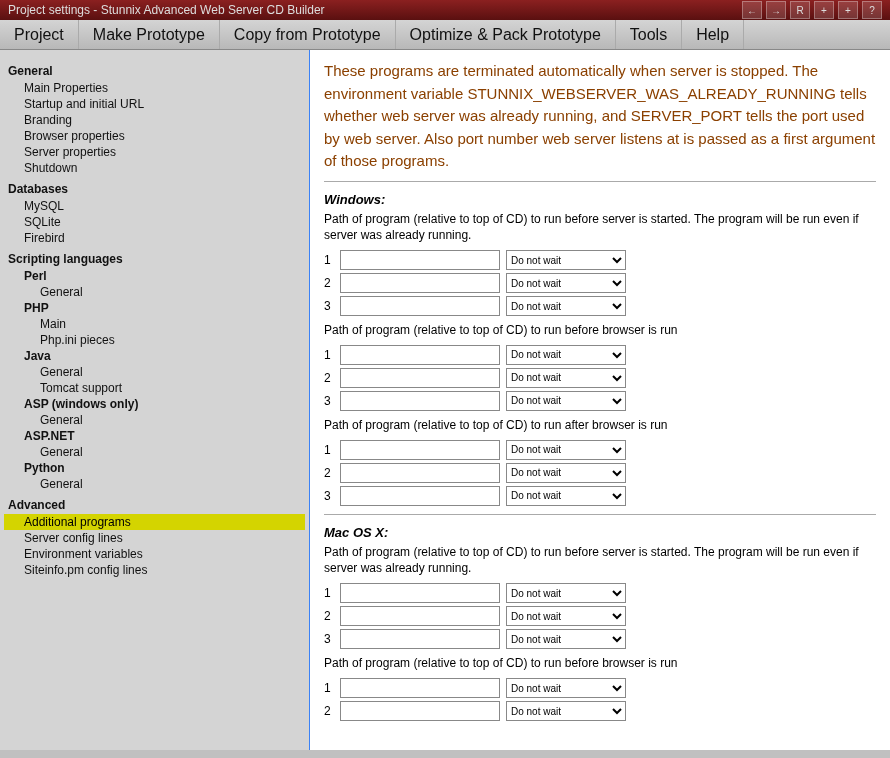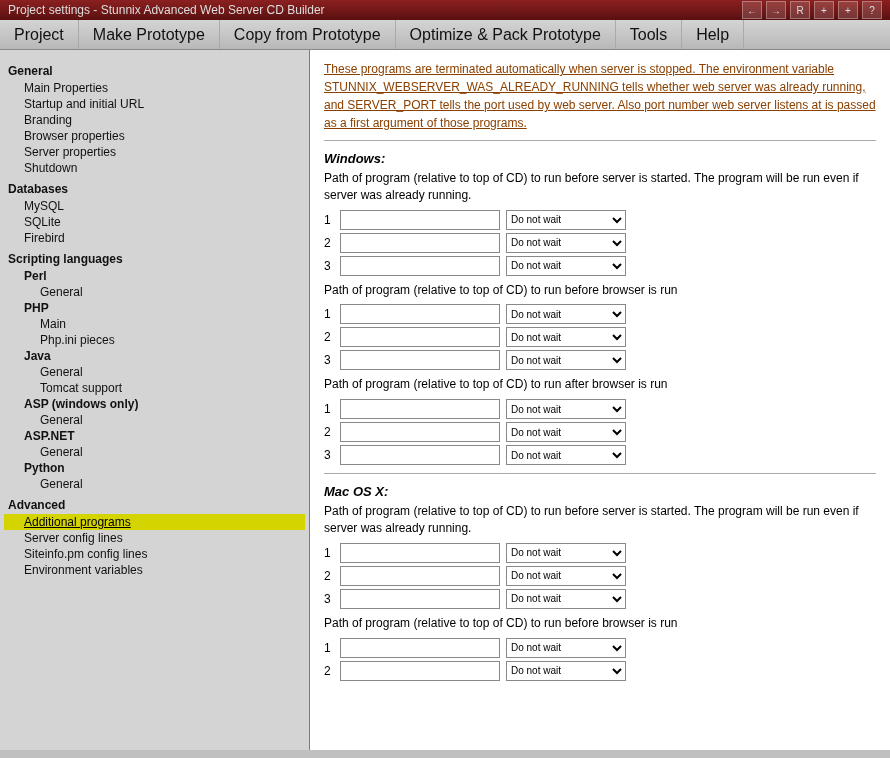--- a/index.html
+++ b/index.html
@@ -83,45 +83,43 @@
     }
     .sidebar-item {
       padding: 1px 4px 1px 20px;
       font-size: 12px;
       color: #111;
       cursor: pointer;
     }
     .sidebar-item.active {
       background: #d4d400;
       color: #000;
-      text-decoration: underline;
     }
     .sidebar-subitem {
       padding: 1px 4px 1px 36px;
       font-size: 12px;
       color: #111;
       cursor: pointer;
     }
 
     
     .content {
       flex: 1;
       background: #fff;
       overflow-y: auto;
       padding: 10px 14px;
     }
 
     .info-text {
       color: #8b4000;
-      font-size: 12px;
+      font-size: 15px;
       line-height: 1.5;
       margin-bottom: 8px;
       border-bottom: 1px solid #aaa;
       padding-bottom: 8px;
-      text-decoration: underline;
     }
 
     .section-title {
       font-style: italic;
       font-weight: bold;
       font-size: 13px;
       margin: 10px 0 4px 0;
       color: #000;
     }
 
@@ -218,22 +216,22 @@
     <div class="sidebar-item" style="font-weight:bold">ASP (windows only)</div>
     <div class="sidebar-subitem">General</div>
     <div class="sidebar-item" style="font-weight:bold">ASP.NET</div>
     <div class="sidebar-subitem">General</div>
     <div class="sidebar-item" style="font-weight:bold">Python</div>
     <div class="sidebar-subitem">General</div>
 
     <div class="sidebar-group-label">Advanced</div>
     <div class="sidebar-item active">Additional programs</div>
     <div class="sidebar-item">Server config lines</div>
+    <div class="sidebar-item">Environment variables</div>
     <div class="sidebar-item">Siteinfo.pm config lines</div>
-    <div class="sidebar-item">Environment variables</div>
   </div>
 
   <div class="content">
 
     <div class="info-text">These programs are terminated automatically when server is stopped. The environment variable STUNNIX_WEBSERVER_WAS_ALREADY_RUNNING tells whether web server was already running, and SERVER_PORT tells the port used by web server. Also port number web server listens at is passed as a first argument of those programs.</div>
 
     <div class="section-title">Windows:</div>
 
     <div class="section-desc">Path of program (relative to top of CD) to run before server is started. The program will be run even if server was already running.</div>
     <div class="program-row">

